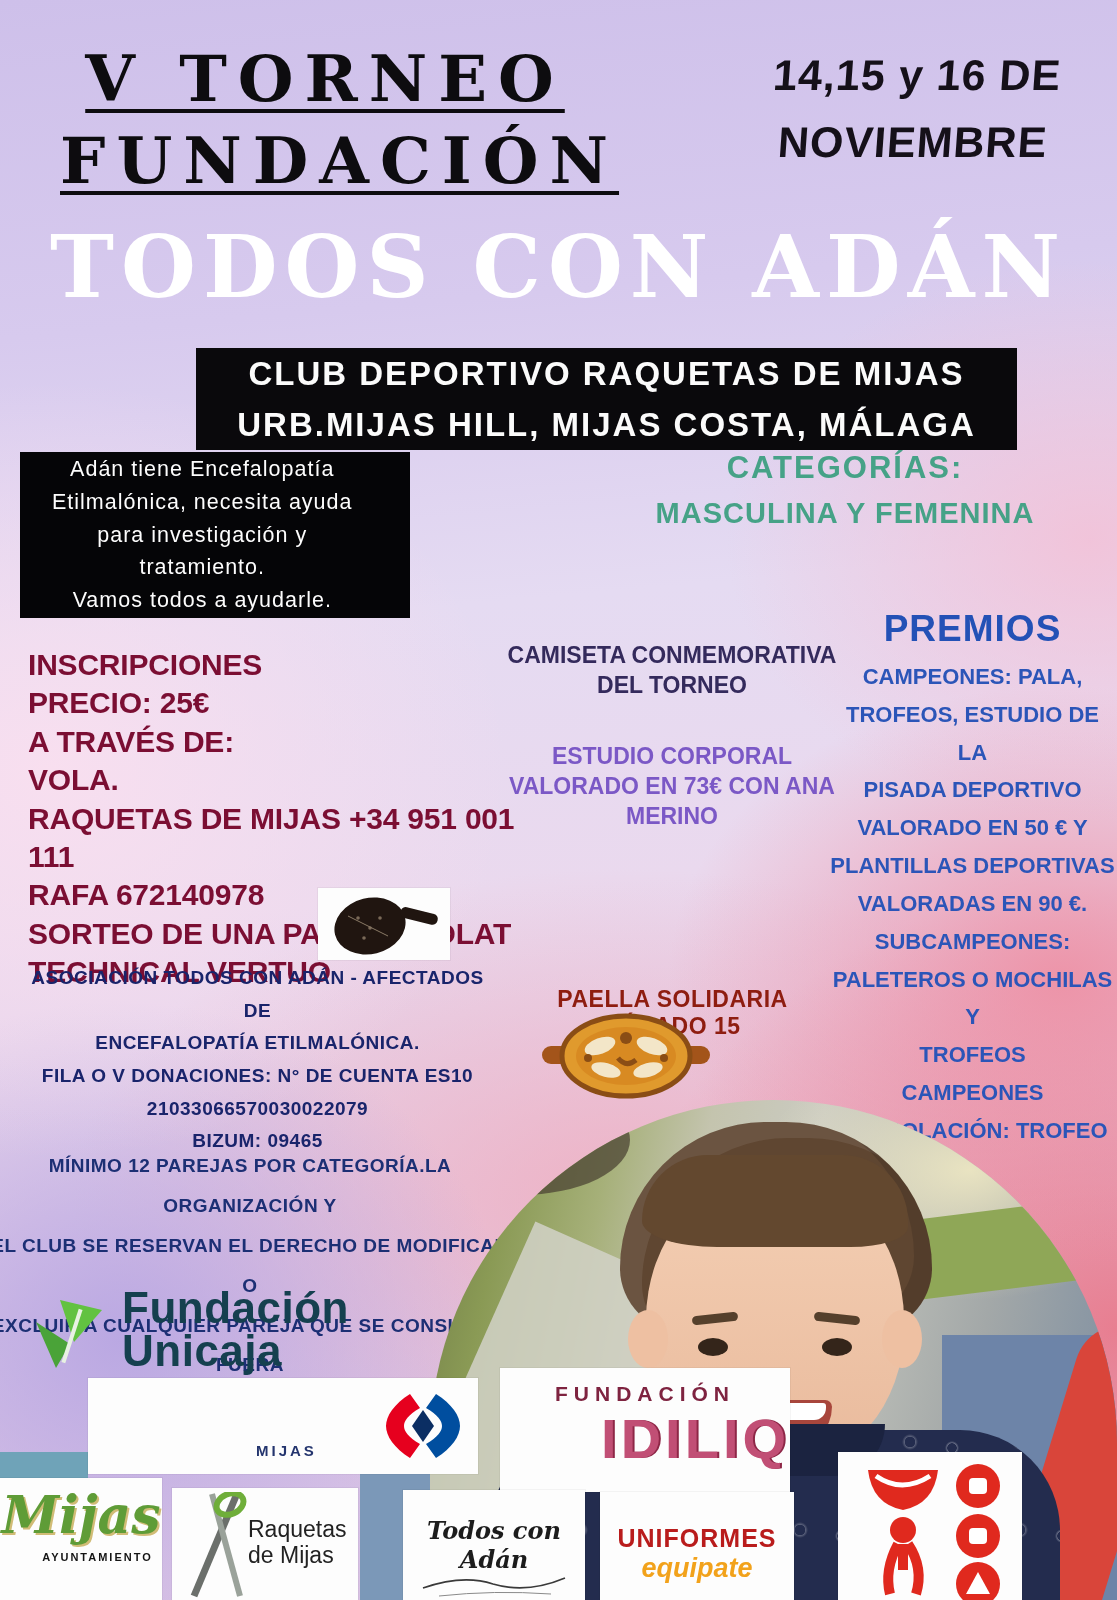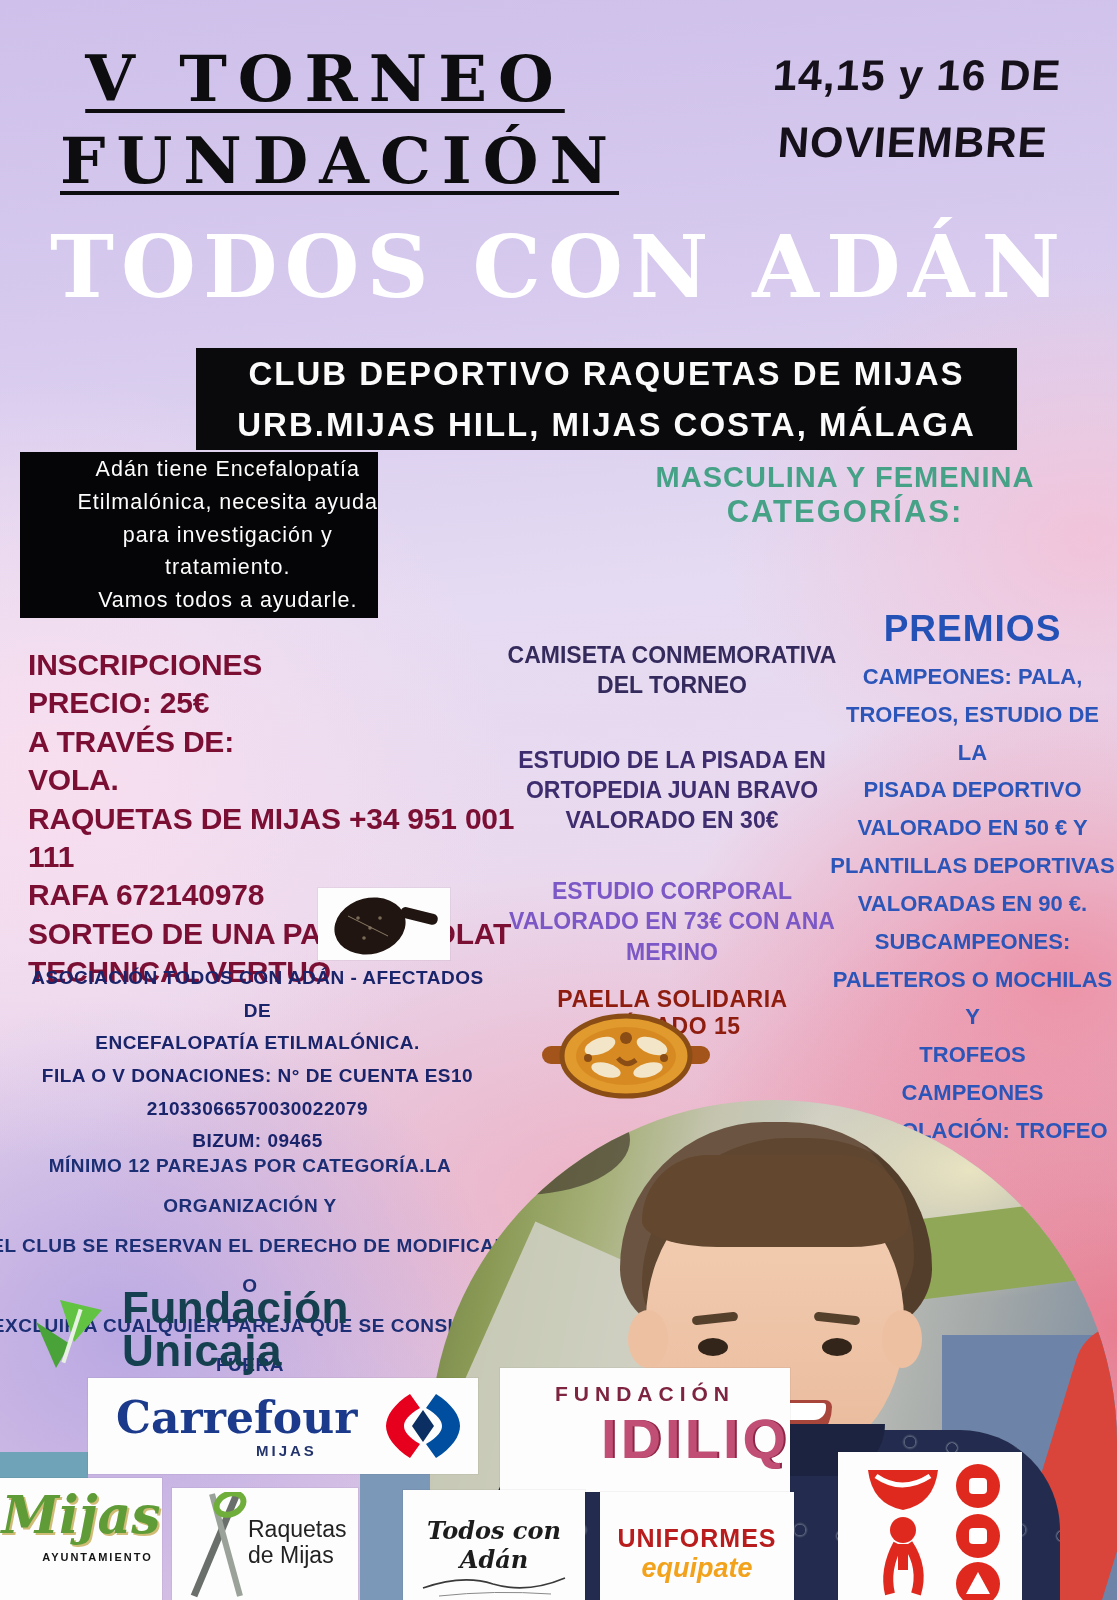--- a/index.html
+++ b/index.html
@@ -92,39 +92,36 @@
   <div class="abs c dates pre" style="left:730px;top:42px;width:370px;">14,15 y 16 DE
 NOVIEMBRE</div>
 
   <div class="abs c hero" style="left:0;top:224px;width:1117px;">TODOS CON ADÁN</div>
 
   <div class="abs c venue pre" style="left:196px;top:348px;width:821px;height:102px;padding-top:0;display:flex;align-items:center;justify-content:center;">
     <span class="pre">CLUB DEPORTIVO RAQUETAS DE MIJAS
 URB.MIJAS HILL, MIJAS COSTA, MÁLAGA</span>
   </div>
 
-  <div class="abs c aboutbox pre" style="left:20px;top:452px;width:358px;height:166px;display:flex;align-items:center;justify-content:flex-end;">
+  <div class="abs c aboutbox pre" style="left:20px;top:452px;width:358px;height:166px;display:flex;align-items:center;justify-content:flex-start;padding-left:32px;">
     <span class="pre">Adán tiene Encefalopatía
 Etilmalónica, necesita ayuda
 para investigación y
 tratamiento.
 Vamos todos a ayudarle.</span>
   </div>
 
   <div class="abs c cats" style="left:590px;top:450px;width:510px;">
+    <div style="font-size:31px;letter-spacing:2px;">CATEGORÍAS:</div>
     <div style="font-size:29px;margin-top:11px;letter-spacing:1px;">MASCULINA Y FEMENINA</div>
-    <div style="font-size:31px;letter-spacing:2px;">CATEGORÍAS:</div>
   </div>
 
   <div class="abs c welcome" style="left:500px;top:598px;width:344px;">
     <div class="pre" style="margin-top:42px;color:#342a5c;">CAMISETA CONMEMORATIVA
 DEL TORNEO</div>
-    <div class="pre" style="margin-top:44px;color:#3d2d6e;">ESTUDIO DE LA PISADA EN
-ORTOPEDIA JUAN BRAVO
-VALORADO EN 30€</div>
     <div class="pre" style="margin-top:40px;color:#7b58c6;">ESTUDIO CORPORAL
 VALORADO EN 73€ CON ANA
 MERINO</div>
   </div>
 
   <div class="abs c" style="left:830px;top:608px;width:285px;">
     <div class="premios-h">PREMIOS</div>
     <div class="premios-t pre" style="margin-top:8px;">CAMPEONES: PALA,
 TROFEOS, ESTUDIO DE LA
 PISADA DEPORTIVO
@@ -223,21 +220,20 @@
     <div class="abs eye" style="left:392px;"></div>
     <div class="abs nose"></div>
     <div class="abs mouth">
         <span class="teeth"></span>
       </div>
     <div class="abs hoodie"></div>
     <div class="abs collar"></div>
   </div>
 
   <div class="abs whitebox" style="left:88px;top:1378px;width:390px;height:96px;z-index:5;">
-    <div class="abs carrefour-t" style="left:28px;top:14px;">Carrefour</div>
     <div class="abs carrefour-s" style="left:168px;top:64px;">MIJAS</div>
     <svg class="abs" style="left:292px;top:10px;" width="86" height="76" viewBox="0 0 86 76">
       <path d="M30 6 C14 16 6 28 6 38 C6 48 14 60 30 70 L40 56 C28 49 24 43 24 38 C24 33 28 27 40 20 Z" fill="#e6001e"></path>
       <path d="M56 6 C72 16 80 28 80 38 C80 48 72 60 56 70 L46 56 C58 49 62 43 62 38 C62 33 58 27 46 20 Z" fill="#004e9f"></path>
       <polygon points="43,22 54,38 43,54 32,38" fill="#0b2e63"></polygon>
     </svg>
   </div>
 
   <div class="abs whitebox c" style="left:500px;top:1368px;width:290px;height:124px;z-index:5;">
     <div class="idiliq-top" style="margin-top:14px;">FUNDACIÓN</div>

